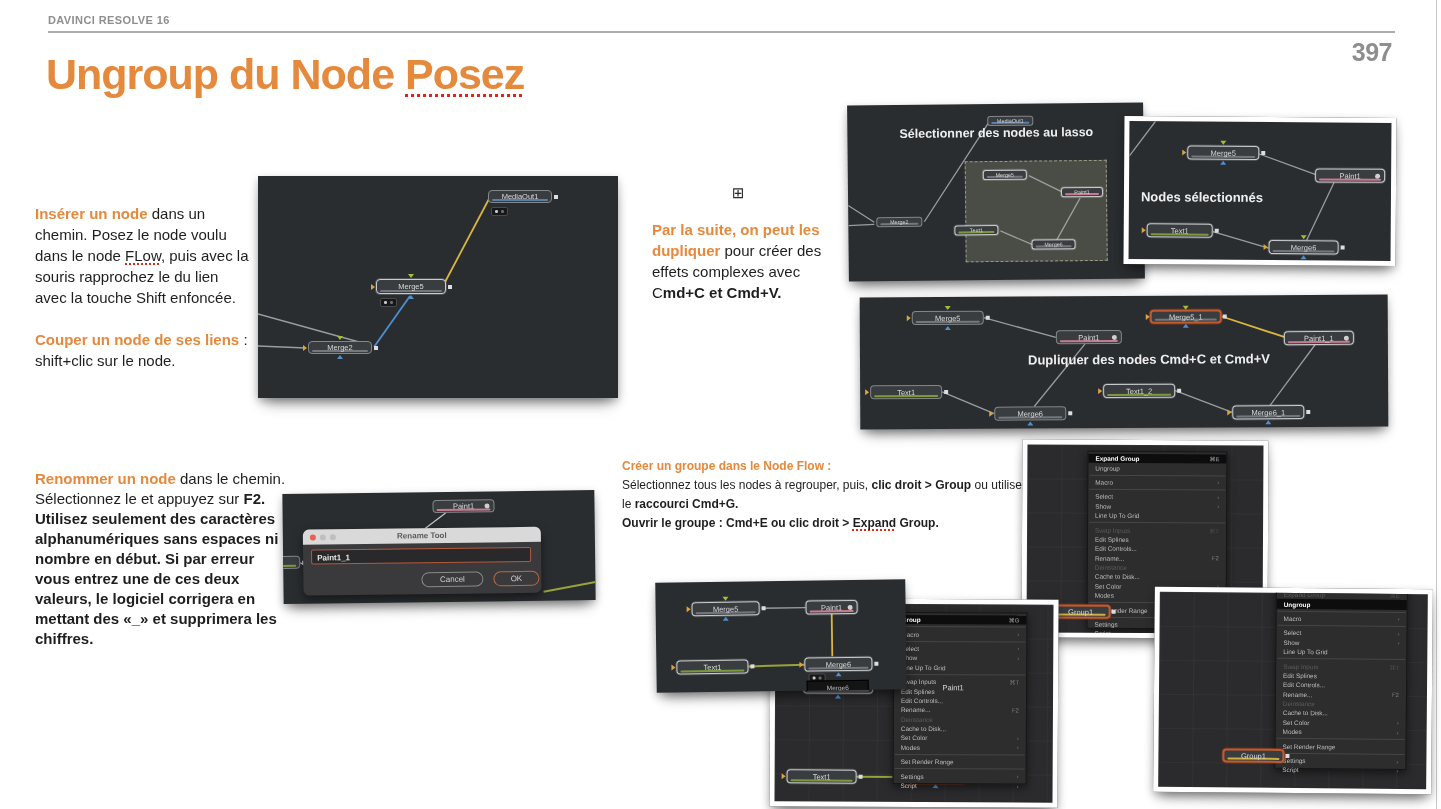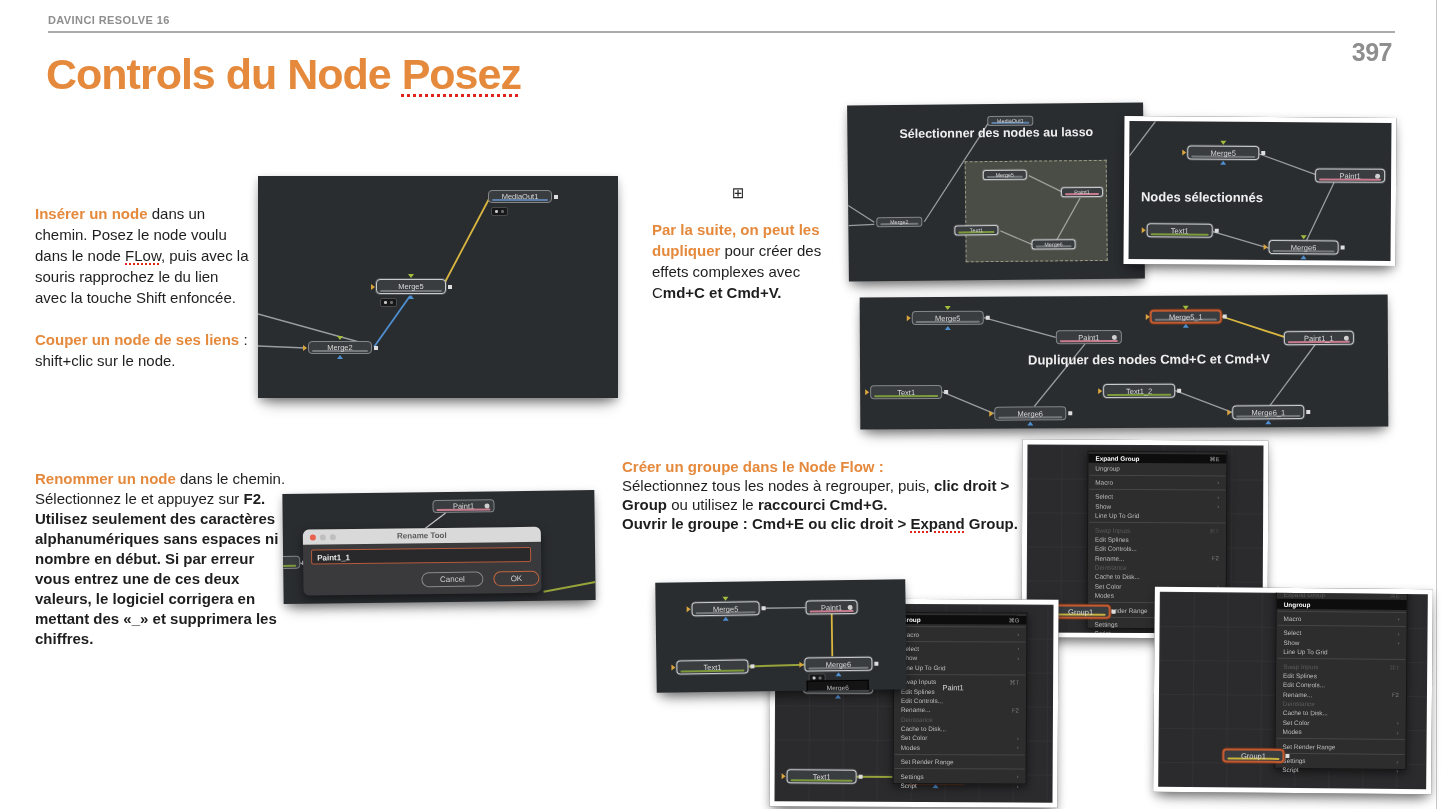--- a/index.html
+++ b/index.html
@@ -18,21 +18,21 @@
   
   .tb{font-size:15px;line-height:21px;color:#1E1E1E;}
   .tb p{margin:0 0 21px 0;}
   .tb p:last-child{margin-bottom:0;}
   .lead{color:#E5893C;font-weight:bold;}
   .bld{font-weight:bold;}
   .tb-insert{left:35px;top:203px;width:218px;}
   .tb-select{left:652px;top:180px;width:172px;}
   .plus-icon{display:block;text-align:center;font-size:15px;color:#2a2a2a;margin:2px 0 16px 0;}
   .tb-rename{left:35px;top:469px;width:254px;line-height:20px;}
-  .tb-group{left:622px;top:457px;width:408px;font-size:15px;line-height:19px;}
+  .tb-group{left:622px;top:457px;width:408px;font-size:12px;line-height:19px;}
   .tb-group p{margin:0;}
 
   
   .shot{position:absolute;background:#2A2D30;overflow:hidden;box-shadow:0 10px 14px -6px rgba(0,0,0,.45),0 3px 8px rgba(0,0,0,.25);}
   .framed{border:5px solid #fff;}
   .grid-bg{background-color:#2B2B2D;background-image:linear-gradient(#323234 1px,transparent 1px),linear-gradient(90deg,#323234 1px,transparent 1px);background-size:34px 34px;}
   .links{position:absolute;left:0;top:0;width:100%;height:100%;}
   .lk-gray{stroke:#9A9DA0;stroke-width:1.3;}
   .lk-white{stroke:#C6C6C6;stroke-width:1.2;}
   .lk-yellow{stroke:#D9B63F;stroke-width:1.8;}
@@ -84,21 +84,21 @@
   .dlg-btn.cancel{left:118px;top:44px;width:62px;}
   .dlg-btn.ok{left:190px;top:44px;width:46px;border-color:#C2663F;}
 </style>
 </head>
 <body>
 
 <div class="abs hdr-label">DAVINCI RESOLVE 16</div>
 <div class="abs hdr-rule"></div>
 <div class="abs page-num">397</div>
 <div class="abs page-edge"></div>
-<h1 class="abs page-title" style="margin:0;"><span>Controls du Node </span><span class="spell-big">Posez</span></h1>
+<h1 class="abs page-title" style="margin:0;"><span>Ungroup du Node </span><span class="spell-big">Posez</span></h1>
 
 <div class="abs tb tb-insert">
   <p><span class="lead">Insérer un node</span><span> dans un chemin. Posez le node voulu dans le node </span><span class="spell">FLow</span><span>, puis avec la souris rapprochez le du lien avec la touche Shift enfoncée.</span></p>
   <p><span class="lead">Couper un node de ses liens</span><span> : shift+clic sur le node.</span></p>
 </div>
 
 <div class="abs tb tb-select">
   <span class="plus-icon">⊞</span>
   <p><span class="lead">Par la suite, on peut les dupliquer</span><span> pour créer des effets complexes avec </span><span>C</span><span class="bld">md+C et Cmd+V.</span></p>
 </div>

